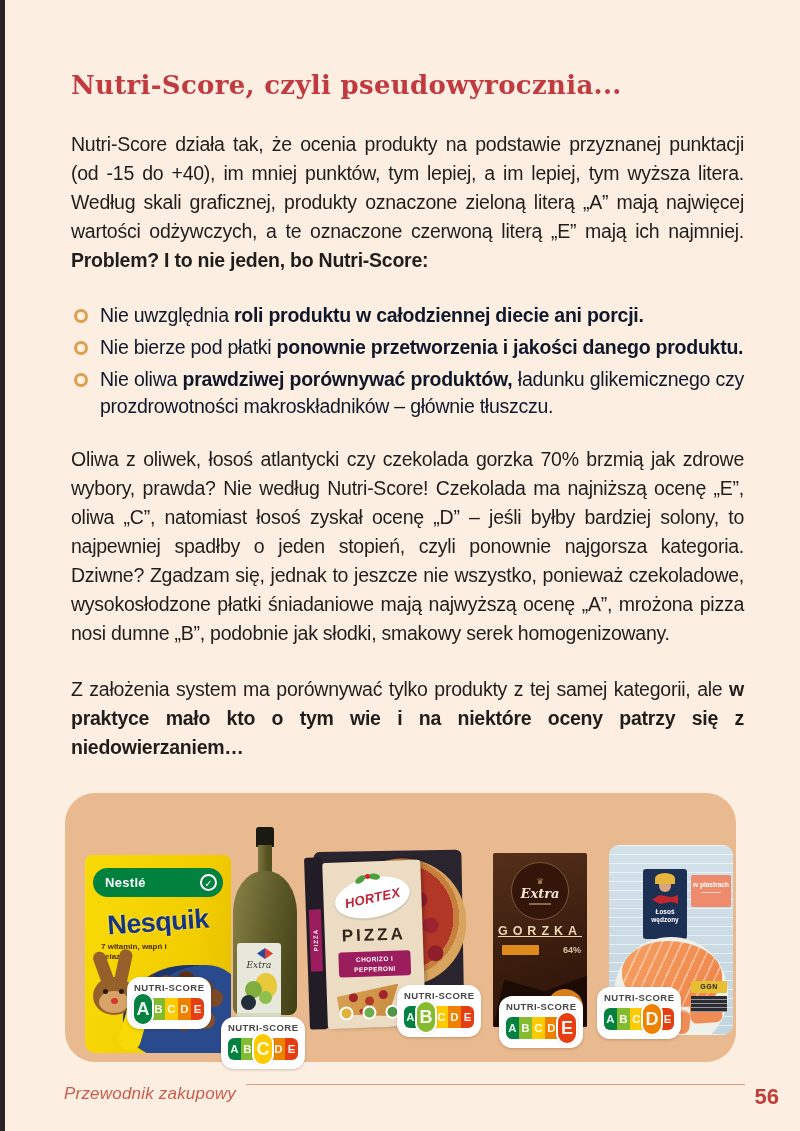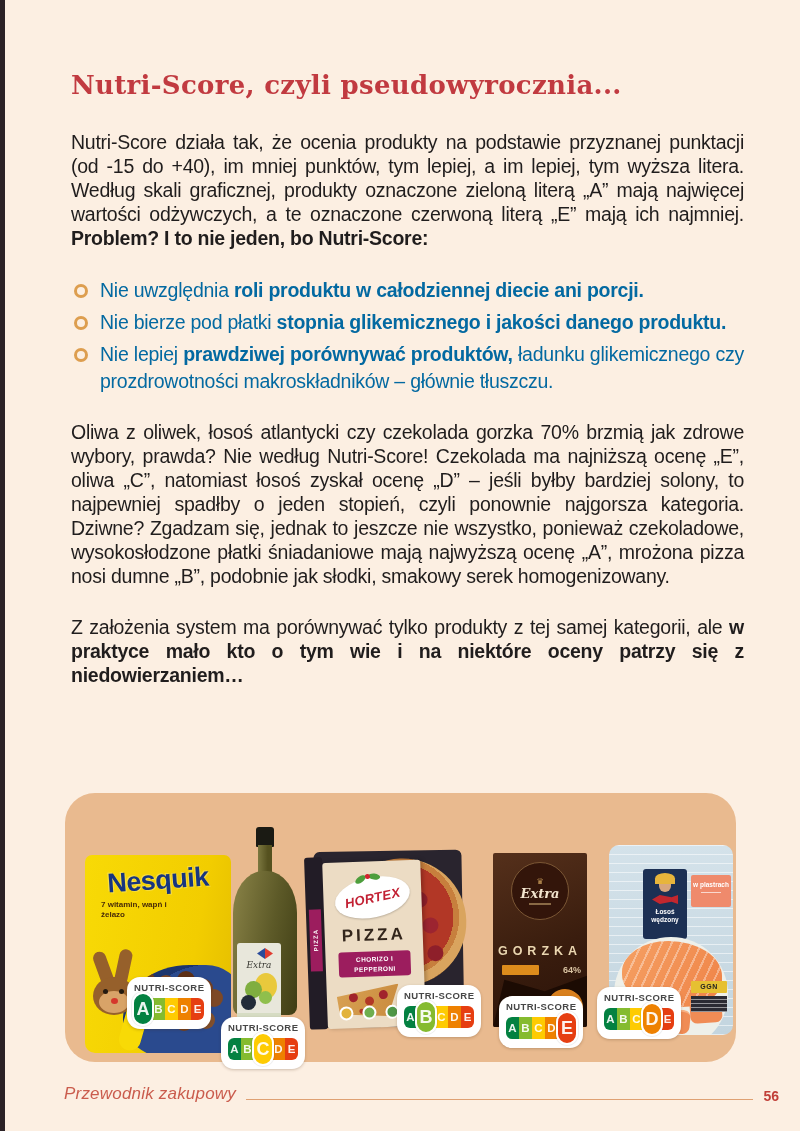--- a/index.html
+++ b/index.html
@@ -8,28 +8,28 @@
   .page { position:relative; width:800px; height:1131px; background:#fcefe2; overflow:hidden; margin:0 auto; }
   .edge-stripe { position:absolute; left:0; top:0; width:5px; height:100%; background:#2b2226; }
 
   .content { position:absolute; left:7px; top:0; width:100%; padding:70px 63px 0 64px; }
   h1.title {
     font-family:"DejaVu Serif", serif;
     font-weight:800; font-size:26px; letter-spacing:.3px;
     color:#c13a40; margin:0 0 30px 0;
   }
   .para {
-    font-size:19.5px; line-height:24px; color:#201d1d;
+    font-size:19.5px; line-height:29px; color:#201d1d;
     text-align:justify; letter-spacing:-.25px; margin:0 0 27px 0;
   }
   .para b, .issues b { font-weight:700; }
   ul.issues { list-style:none; margin:0 0 25px 0; }
   ul.issues li {
     position:relative; padding-left:29px; margin:0 0 5px 0;
-    font-size:19.5px; line-height:27px; color:#0369a1;
+    font-size:19.5px; line-height:27px; color:#0f172a;
     text-align:justify; letter-spacing:-.25px;
   }
   ul.issues li::before {
     content:""; position:absolute; left:3px; top:7px;
     width:8px; height:8px; border:3px solid #dd9e4f; border-radius:50%;
   }
 
   
   .panel { position:absolute; left:65px; top:793px; width:671px; height:269px;
            background:#e9ba8f; border-radius:30px; }
@@ -150,21 +150,21 @@
 
   
   .p-choco { left:428px; top:60px; width:94px; height:174px;
              background:linear-gradient(160deg,#55301b,#3a1d0e 55%,#2a1208); border-radius:2px; overflow:hidden; z-index:1; }
   .ch-seal { width:58px; height:58px; margin:9px auto 0; border-radius:50%;
              background:radial-gradient(circle,#33150a 0 70%,#28100a 100%); border:1px solid #7a5634;
              display:flex; flex-direction:column; align-items:center; justify-content:center; }
   .ch-crown { color:#c79b58; font-size:8px; line-height:8px; }
   .ch-brand { font-family:"DejaVu Serif", serif; font-style:italic; font-weight:700; font-size:13px; color:#f2e4ce; }
   .ch-sub { margin-top:2px; width:22px; height:2px; background:#8a6a45; }
-  .ch-word { margin-top:24px; text-align:center; font-size:12.5px; font-weight:600; letter-spacing:5px; color:#ead6b0; }
+  .ch-word { margin-top:4px; text-align:center; font-size:12.5px; font-weight:600; letter-spacing:5px; color:#ead6b0;text-decoration:underline; }
   .ch-row { display:flex; align-items:center; margin:7px 6px 0 9px;gap:20px; }
   .ch-chip { width:42px; height:10px; background:#dd8c1c; border-radius:1px; }
   .ch-pct { margin-left:4px; font-size:9px; font-weight:700; color:#d9c3a2; }
   .ch-choc { position:absolute; left:0; bottom:0; width:100%; height:64px;
              background:#1c0b03; clip-path:polygon(0 100%, 12% 26%, 55% 44%, 100% 20%, 100% 100%); }
   .ch-orange { position:absolute; right:4px; bottom:2px; width:36px; height:36px; border-radius:50%;
                background:radial-gradient(circle at 50% 100%, #f59a37 0 58%, #d87f1d 58% 100%);
                transform:rotate(35deg); clip-path:polygon(0 0,100% 0,100% 60%,0 60%); }
 
   
@@ -193,49 +193,53 @@
               border-top:2px solid #f7b285; }
   .sa-c1 { left:10px; top:66px; transform:rotate(-10deg); }
   .sa-c2 { left:44px; top:72px; transform:rotate(6deg); }
   .sa-c3 { left:76px; top:62px; transform:rotate(-4deg); }
   .sa-ggn { position:absolute; right:6px; top:136px; width:36px; height:12px; background:#e6c032; border-radius:1px;
             color:#222; font-size:7px; font-weight:800; text-align:center; line-height:12px; letter-spacing:.5px; }
   .sa-code { position:absolute; right:6px; top:151px; width:36px; height:16px; background:#2b2b33;
              background-image:repeating-linear-gradient(0deg, rgba(255,255,255,.5) 0 1px, transparent 1px 4px); }
 
   
-  .footer { position:absolute; left:64px; right:21px; top:1084px; display:flex; align-items:flex-end; }
+  .footer { position:absolute; left:64px; right:21px; top:1084px; display:flex; align-items:flex-start; }
   .footer-label { font-style:italic; font-weight:500; font-size:17px; color:#ca5c4d; letter-spacing:.2px; }
   .footer-line { flex:1; border-bottom:1.5px solid #dfa173; margin:0 10px 4px 10px; }
-  .footer-page { font-weight:800; font-size:14px; color:#c13f38; }
+  .footer-page { font-weight:800; font-size:22px; color:#c13f38; }
 </style>
 </head>
 <body>
 
 <div class="page">
   <div class="edge-stripe"></div>
 
   <div class="content">
     <h1 class="title">Nutri-Score, czyli pseudowyrocznia...</h1>
 
     <p class="para"><span>Nutri-Score działa tak, że ocenia produkty na podstawie przyznanej punktacji (od -15 do +40), im mniej punktów, tym lepiej, a im lepiej, tym wyższa litera. Według skali graficznej, produkty oznaczone zieloną literą „A” mają najwięcej wartości odżywczych, a te oznaczone czerwoną literą „E” mają ich najmniej. </span><b>Problem? I to nie jeden, bo Nutri-Score:</b></p>
 
     <ul class="issues">
       <li><span>Nie uwzględnia </span><b>roli produktu w całodziennej diecie ani porcji.</b></li>
-      <li><span>Nie bierze pod płatki </span><b>stopnia glikemicznego i jakości danego produktu.</b></li>
-      <li><span>Nie lepiej </span><b>prawdziwej porównywać produktów,</b><span> ładunku glikemicznego czy prozdrowotności makroskładników – głównie tłuszczu.</span></li>
+      <li><span>Nie bierze pod płatki </span><b>ponownie przetworzenia i jakości danego produktu.</b></li>
+      <li><span>Nie oliwa </span><b>prawdziwej porównywać produktów,</b><span> ładunku glikemicznego czy prozdrowotności makroskładników – głównie tłuszczu.</span></li>
     </ul>
 
     <p class="para"><span>Oliwa z oliwek, łosoś atlantycki czy czekolada gorzka 70% brzmią jak zdrowe wybory, prawda? Nie według Nutri-Score! Czekolada ma najniższą ocenę „E”, oliwa „C”, natomiast łosoś zyskał ocenę „D” – jeśli byłby bardziej solony, to najpewniej spadłby o jeden stopień, czyli ponownie najgorsza kategoria. Dziwne? Zgadzam się, jednak to jeszcze nie wszystko, ponieważ czekoladowe, wysokosłodzone płatki śniadaniowe mają najwyższą ocenę „A”, mrożona pizza nosi dumne „B”, podobnie jak słodki, smakowy serek homogenizowany.</span></p>
     <p class="para"><span>Z założenia system ma porównywać tylko produkty z tej samej kategorii, ale </span><b>w praktyce mało kto o tym wie i na niektóre oceny patrzy się z niedowierzaniem…</b></p>
   </div>
 
   <div class="panel">
 
     <div class="prod p-nesquik">
+      <div class="nes-band">
+        <span class="nes-brand">Nestlé</span>
+        <span class="nes-badge">✓</span>
+      </div>
       <div class="nes-name">Nesquik</div>
       <div class="nes-sub">7 witamin, wapń i żelazo</div>
       <div class="nes-bowl">
           <i class="nes-cereal"></i>
         </div>
       <div class="bunny">
         <i class="ear1"></i>
           <i class="ear2"></i>
           <i class="head"></i>
           <i class="face"></i>

